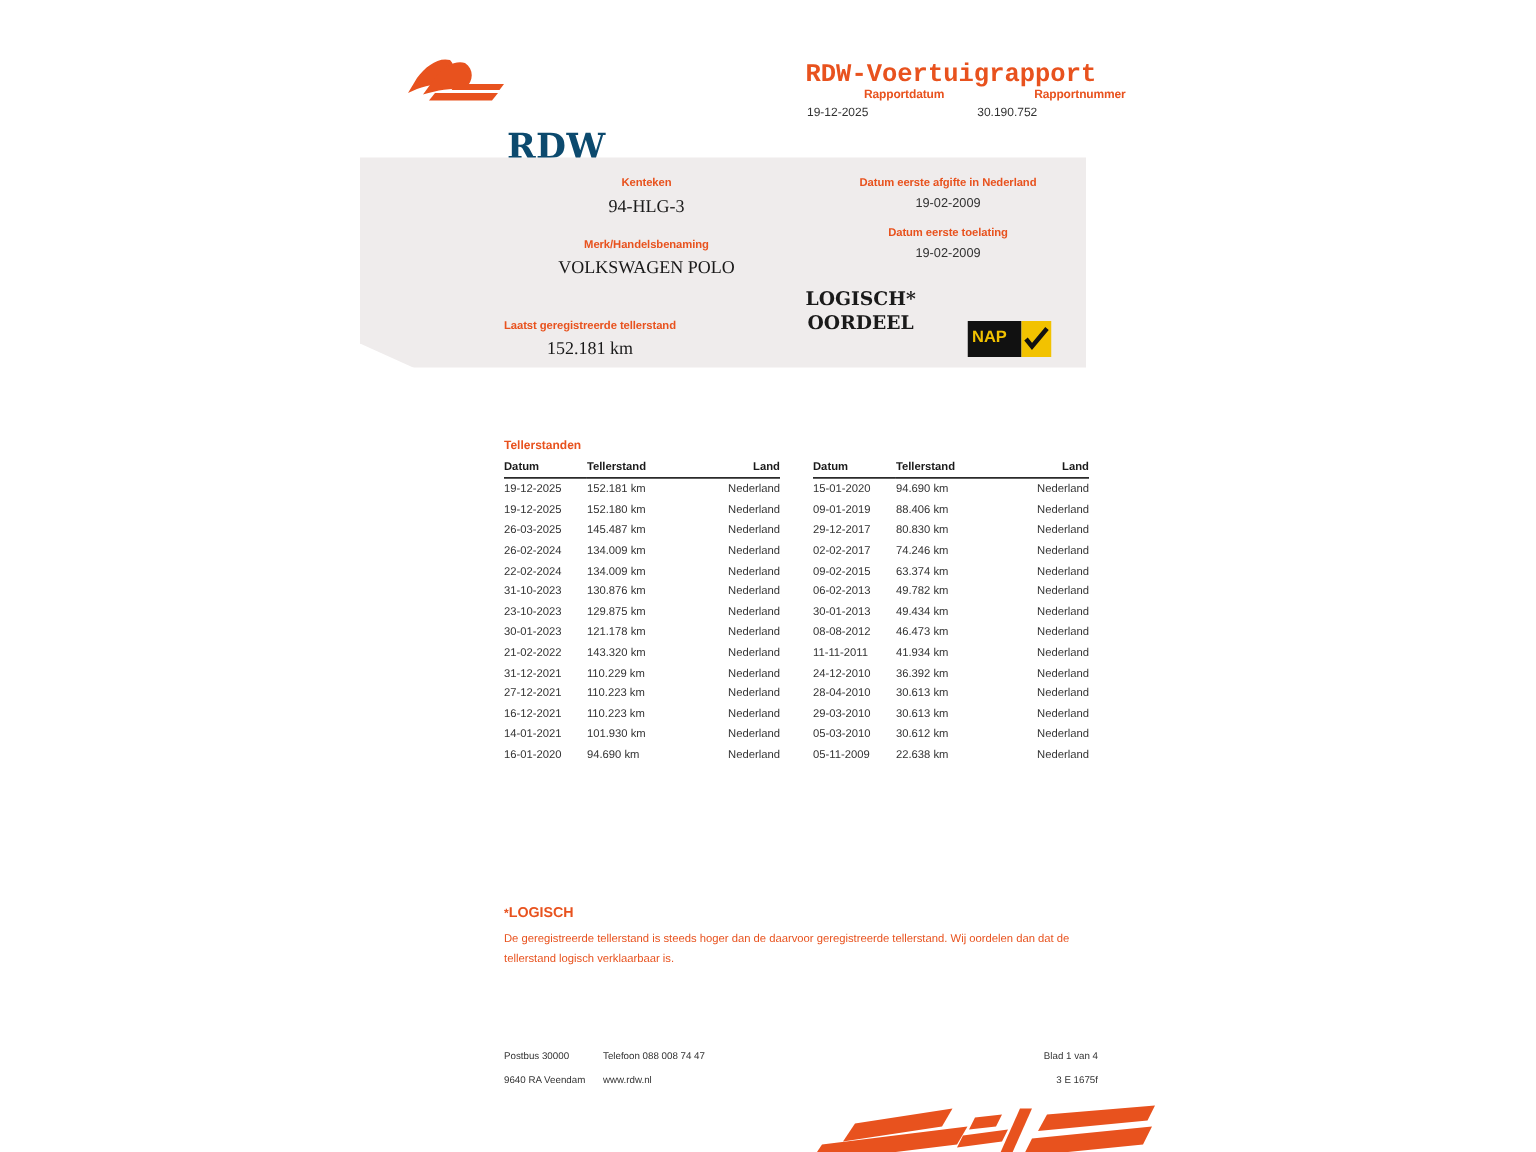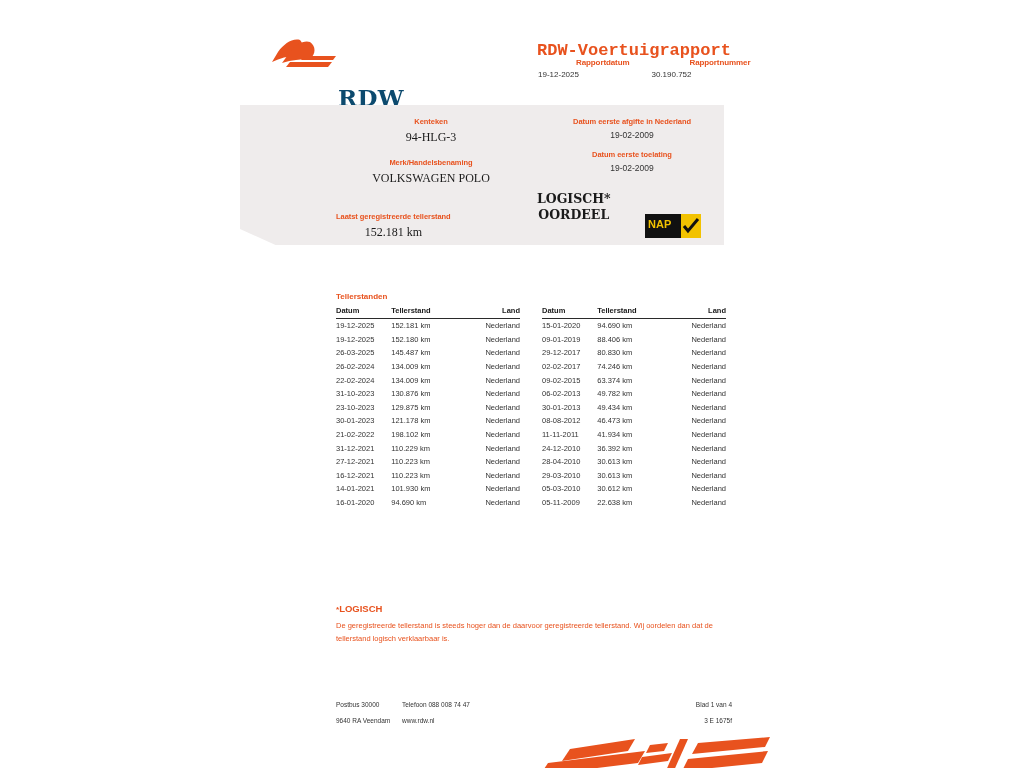--- a/index.html
+++ b/index.html
@@ -360,21 +360,21 @@
             <td class="col-stand num">129.875 km</td>
             <td class="col-land land">Nederland</td>
           </tr>
           <tr>
             <td class="col-datum">30-01-2023</td>
             <td class="col-stand num">121.178 km</td>
             <td class="col-land land">Nederland</td>
           </tr>
           <tr>
             <td class="col-datum">21-02-2022</td>
-            <td class="col-stand num">198.102 km</td>
+            <td class="col-stand num">143.320 km</td>
             <td class="col-land land">Nederland</td>
           </tr>
           <tr>
             <td class="col-datum">31-12-2021</td>
             <td class="col-stand num">110.229 km</td>
             <td class="col-land land">Nederland</td>
           </tr>
           <tr>
             <td class="col-datum">27-12-2021</td>
             <td class="col-stand num">110.223 km</td>

